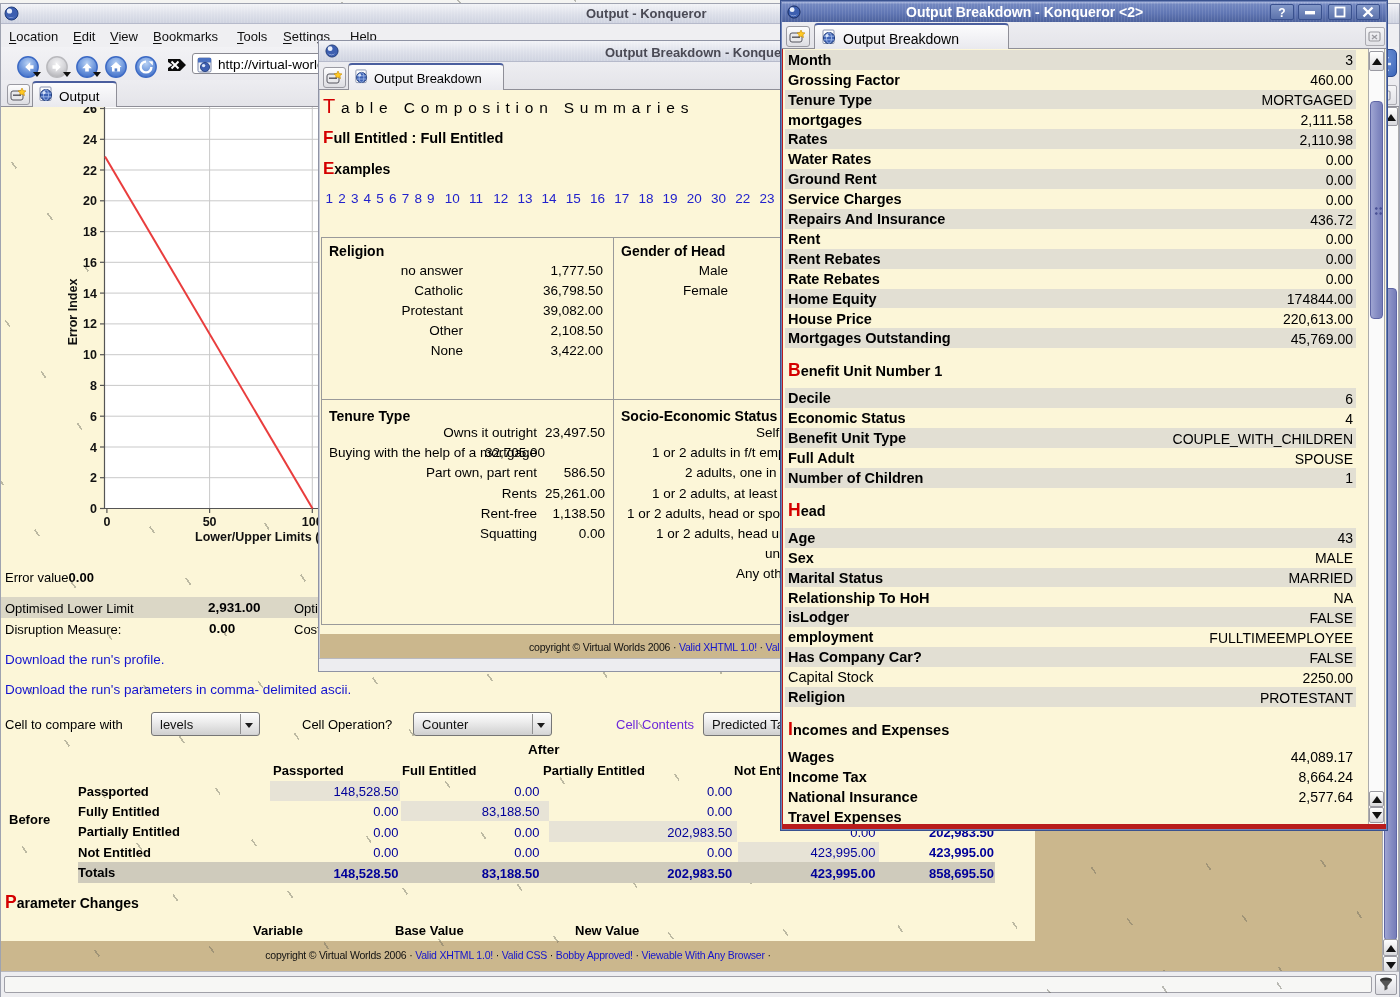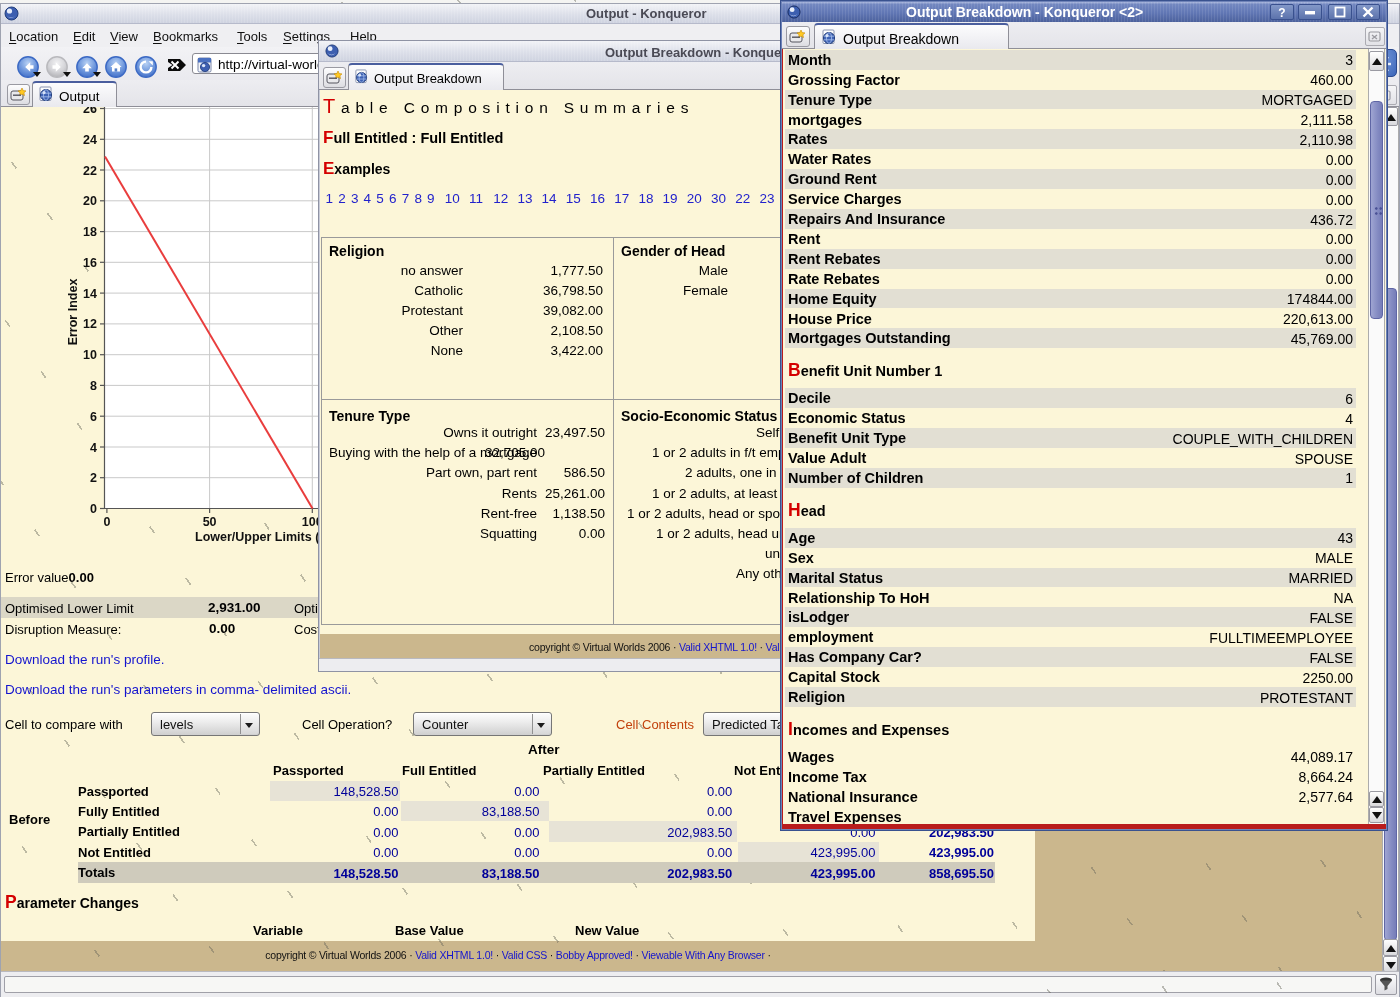--- a/index.html
+++ b/index.html
@@ -220,21 +220,21 @@
  <div class="abs" style="left:4px;top:713px;font-size:13px;color:#000;">Cell to compare with</div>
  <div class="combo" style="left:150px;top:708px;width:109px;">
       <span class="txt">levels</span>
       <span class="cbtn"></span>
     </div>
  <div class="abs" style="left:301px;top:713px;font-size:13px;color:#000;">Cell Operation?</div>
  <div class="combo" style="left:412px;top:708px;width:139px;">
       <span class="txt">Counter</span>
       <span class="cbtn"></span>
     </div>
- <div class="abs" style="left:615px;top:713px;font-size:13px;color:#c2410c;">Cell Contents</div>
+ <div class="abs" style="left:615px;top:713px;font-size:13px;color:#6d28d9;">Cell Contents</div>
  <div class="combo" style="left:702px;top:708px;width:130px;">
       <span class="txt">Predicted Ta</span>
       <span class="cbtn"></span>
     </div>
  <div class="abs" style="left:527px;top:738px;font-size:13.5px;font-weight:bold;color:#000;">After</div>
  <div class="abs" style="left:272px;top:759px;font-size:13px;font-weight:bold;color:#000;">Passported</div>
  <div class="abs" style="left:401px;top:759px;font-size:13px;font-weight:bold;color:#000;">Full Entitled</div>
  <div class="abs" style="left:542px;top:759px;font-size:13px;font-weight:bold;color:#000;">Partially Entitled</div>
  <div class="abs" style="left:733px;top:759px;font-size:13px;font-weight:bold;color:#000;">Not Entitled</div>
  <div class="abs" style="left:880px;top:759px;font-size:13px;font-weight:bold;color:#000;">Row Totals</div>
@@ -526,21 +526,21 @@
       </div>
   <div style="position:absolute;left:2px;top:359.2px;width:571px;height:19.9px;">
         <span style="position:absolute;left:3px;top:2px;font-size:14.5px;font-weight:bold;color:#000;">Economic Status</span>
         <span style="position:absolute;right:3px;top:2.5px;font-size:14px;color:#000;">4</span>
       </div>
   <div style="position:absolute;left:2px;top:379.1px;width:571px;height:19.9px;background:#E2DFD3;">
         <span style="position:absolute;left:3px;top:2px;font-size:14.5px;font-weight:bold;color:#000;">Benefit Unit Type</span>
         <span style="position:absolute;right:3px;top:2.5px;font-size:14px;color:#000;">COUPLE_WITH_CHILDREN</span>
       </div>
   <div style="position:absolute;left:2px;top:399.0px;width:571px;height:19.9px;">
-        <span style="position:absolute;left:3px;top:2px;font-size:14.5px;font-weight:bold;color:#000;">Value Adult</span>
+        <span style="position:absolute;left:3px;top:2px;font-size:14.5px;font-weight:bold;color:#000;">Full Adult</span>
         <span style="position:absolute;right:3px;top:2.5px;font-size:14px;color:#000;">SPOUSE</span>
       </div>
   <div style="position:absolute;left:2px;top:418.9px;width:571px;height:19.9px;background:#E2DFD3;">
         <span style="position:absolute;left:3px;top:2px;font-size:14.5px;font-weight:bold;color:#000;">Number of Children</span>
         <span style="position:absolute;right:3px;top:2.5px;font-size:14px;color:#000;">1</span>
       </div>
   <div style="position:absolute;left:5px;top:450.8px;font-size:14.5px;font-weight:bold;color:#000;"><span style="font-size:17.5px;color:#D40000;">H</span>ead</div>
   <div style="position:absolute;left:2px;top:478.8px;width:571px;height:19.9px;background:#E2DFD3;">
         <span style="position:absolute;left:3px;top:2px;font-size:14.5px;font-weight:bold;color:#000;">Age</span>
         <span style="position:absolute;right:3px;top:2.5px;font-size:14px;color:#000;">43</span>
@@ -563,21 +563,21 @@
       </div>
   <div style="position:absolute;left:2px;top:578.3px;width:571px;height:19.9px;">
         <span style="position:absolute;left:3px;top:2px;font-size:14.5px;font-weight:bold;color:#000;">employment</span>
         <span style="position:absolute;right:3px;top:2.5px;font-size:14px;color:#000;">FULLTIMEEMPLOYEE</span>
       </div>
   <div style="position:absolute;left:2px;top:598.2px;width:571px;height:19.9px;background:#E2DFD3;">
         <span style="position:absolute;left:3px;top:2px;font-size:14.5px;font-weight:bold;color:#000;">Has Company Car?</span>
         <span style="position:absolute;right:3px;top:2.5px;font-size:14px;color:#000;">FALSE</span>
       </div>
   <div style="position:absolute;left:2px;top:618.1px;width:571px;height:19.9px;">
-        <span style="position:absolute;left:3px;top:2px;font-size:14.5px;font-weight:bold;color:#000;">Capital Stock</span>
+        <span style="position:absolute;left:3px;top:2px;font-size:14.5px;font-weight:normal;color:#000;">Capital Stock</span>
         <span style="position:absolute;right:3px;top:2.5px;font-size:14px;color:#000;">2250.00</span>
       </div>
   <div style="position:absolute;left:2px;top:638.0px;width:571px;height:19.9px;background:#E2DFD3;">
         <span style="position:absolute;left:3px;top:2px;font-size:14.5px;font-weight:bold;color:#000;">Religion</span>
         <span style="position:absolute;right:3px;top:2.5px;font-size:14px;color:#000;">PROTESTANT</span>
       </div>
   <div style="position:absolute;left:5px;top:669.9px;font-size:14.5px;font-weight:bold;color:#000;"><span style="font-size:17.5px;color:#D40000;">I</span>ncomes and Expenses</div>
   <div style="position:absolute;left:2px;top:697.9px;width:571px;height:19.9px;">
         <span style="position:absolute;left:3px;top:2px;font-size:14.5px;font-weight:bold;color:#000;">Wages</span>
         <span style="position:absolute;right:3px;top:2.5px;font-size:14px;color:#000;">44,089.17</span>

